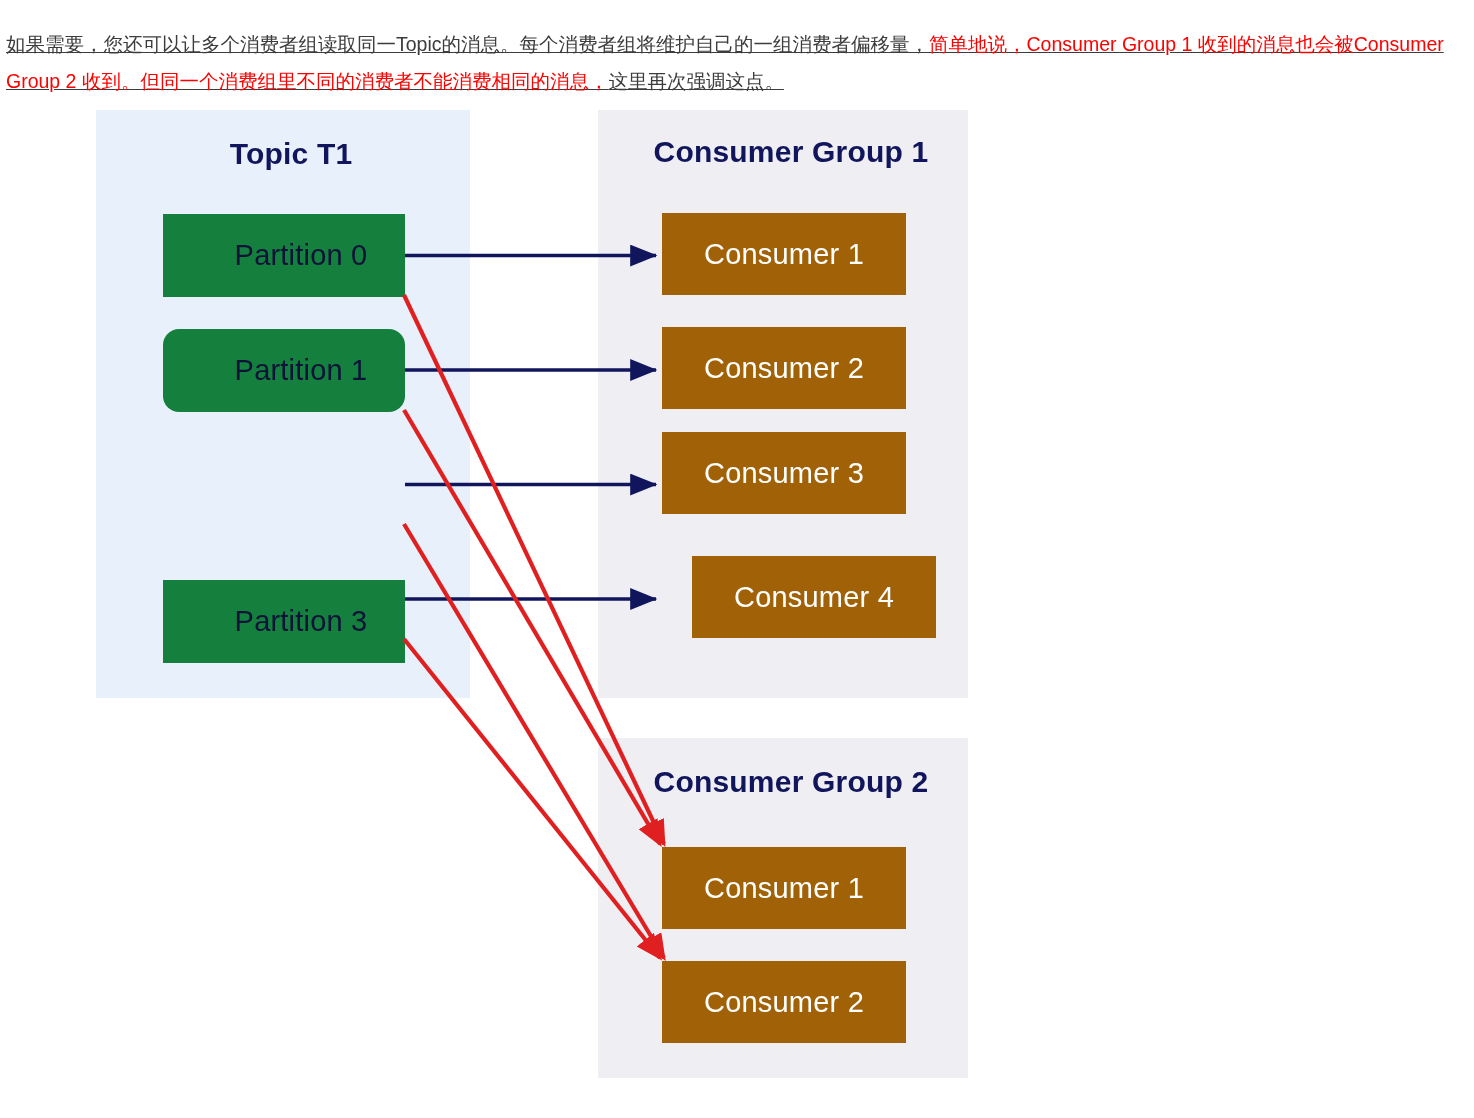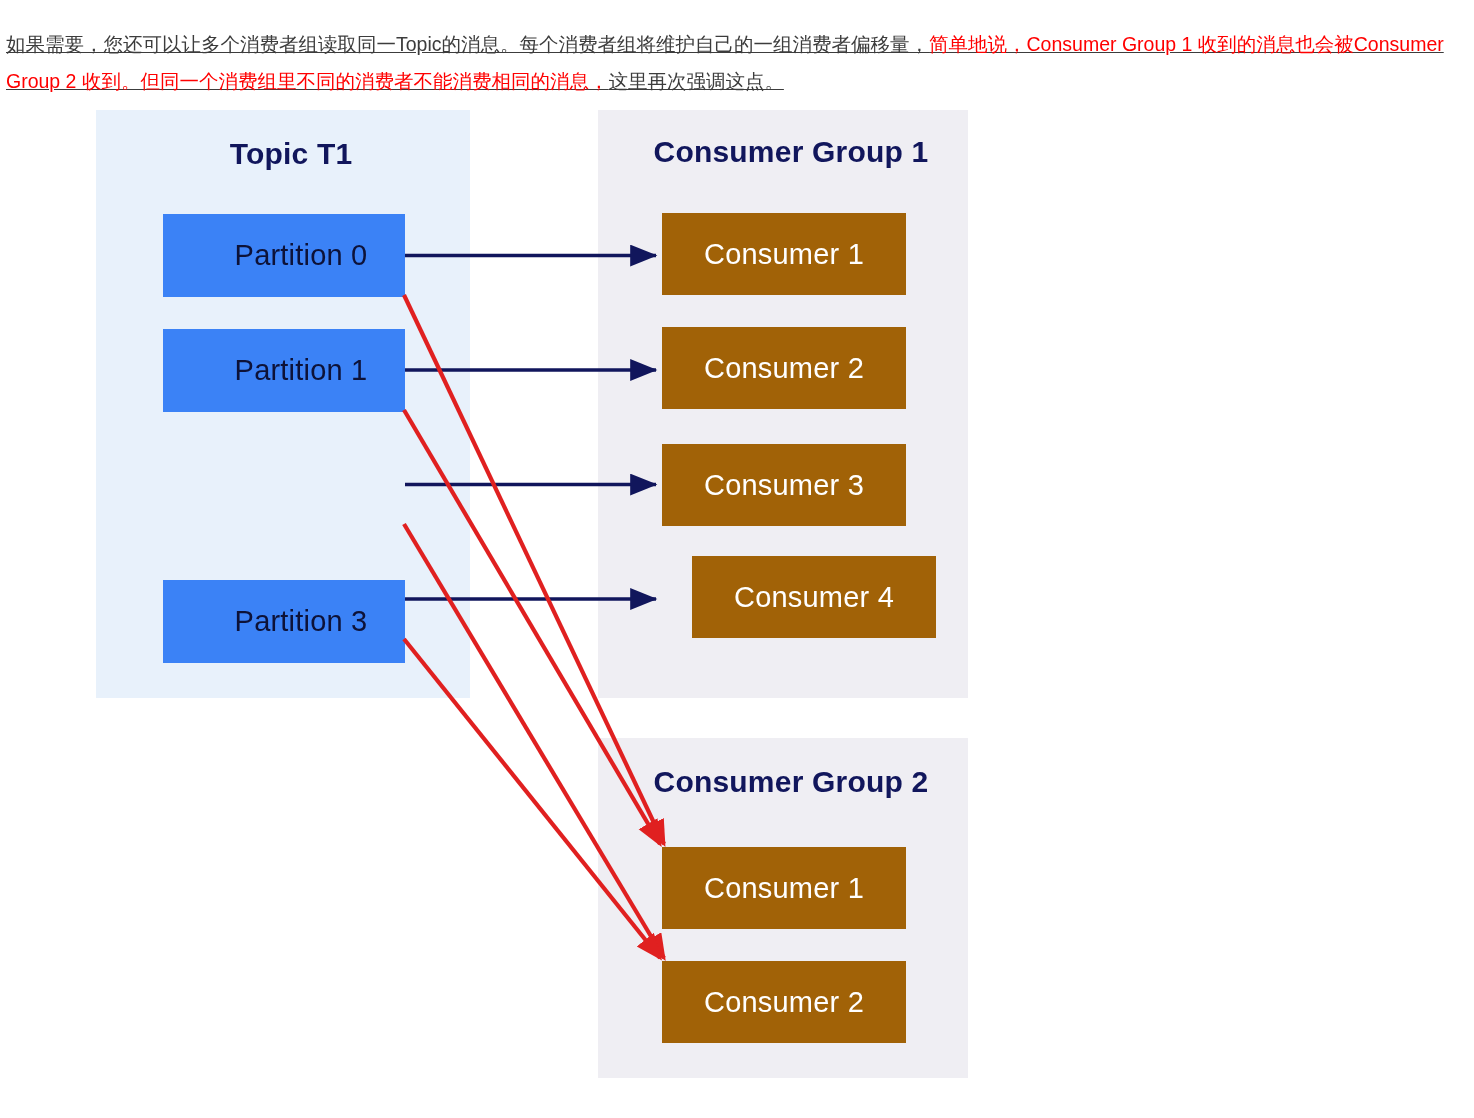--- a/index.html
+++ b/index.html
@@ -91,40 +91,40 @@
     align-items: center;
     justify-content: center;
     box-sizing: border-box;
     font-size: 29px;
     letter-spacing: 0.2px;
   }
   .partition {
     left: 163px;
     width: 242px;
     height: 83px;
-    background: #3b82f6;
+    background: #15803d;
     color: #0d1238;
     padding-left: 34px;
   }
   .consumer {
     left: 662px;
     width: 244px;
     height: 82px;
     background: #a16207;
     color: #ffffff;
   }
 
   #partition-0 { top: 122px; }
-  #partition-1 { top: 237px; }
+  #partition-1 { top: 237px; border-radius: 16px; }
   #partition-2 { top: 351px; }
   #partition-3 { top: 488px; }
 
   #cg1-consumer-1 { top: 121px; }
   #cg1-consumer-2 { top: 235px; }
-  #cg1-consumer-3 { top: 352px; }
+  #cg1-consumer-3 { top: 340px; }
   #cg1-consumer-4 { top: 464px; margin-left: 30px; }
 
   #cg2-consumer-1 { top: 755px; }
   #cg2-consumer-2 { top: 869px; }
 
   
   #arrows {
     position: absolute;
     left: 0;
     top: 0;

